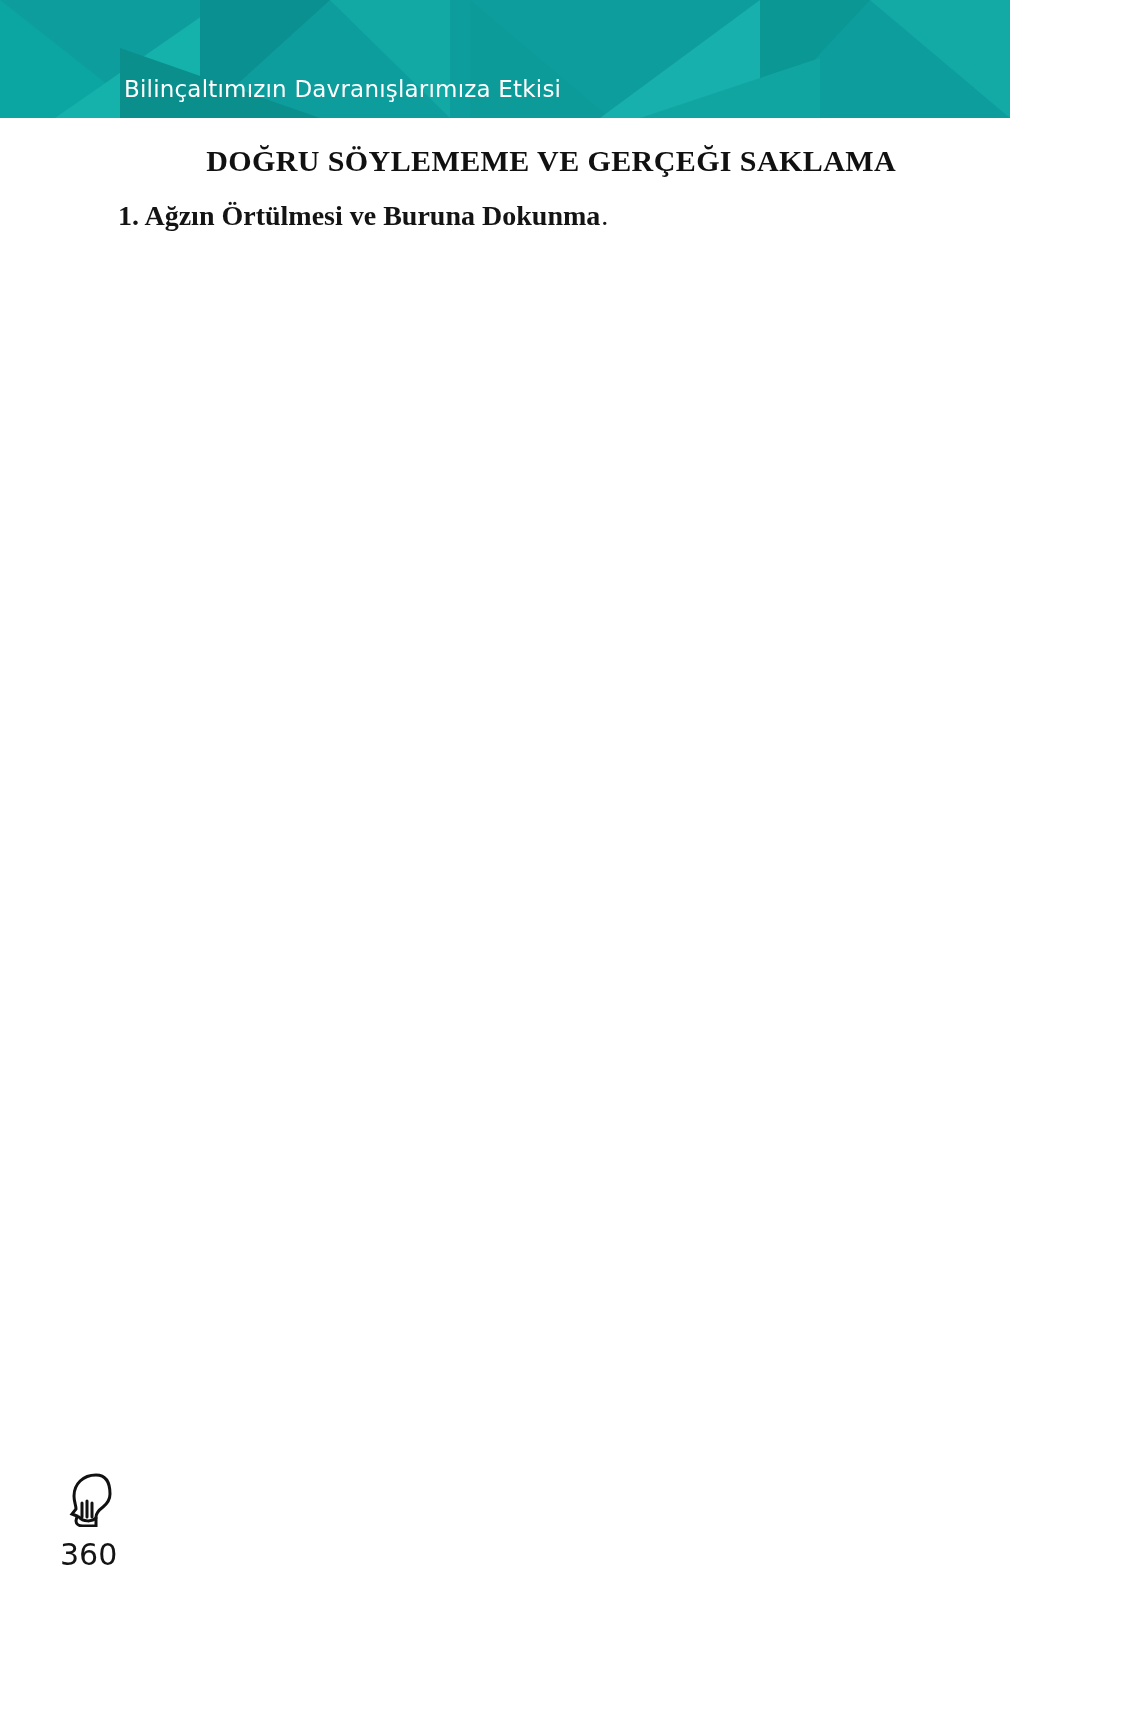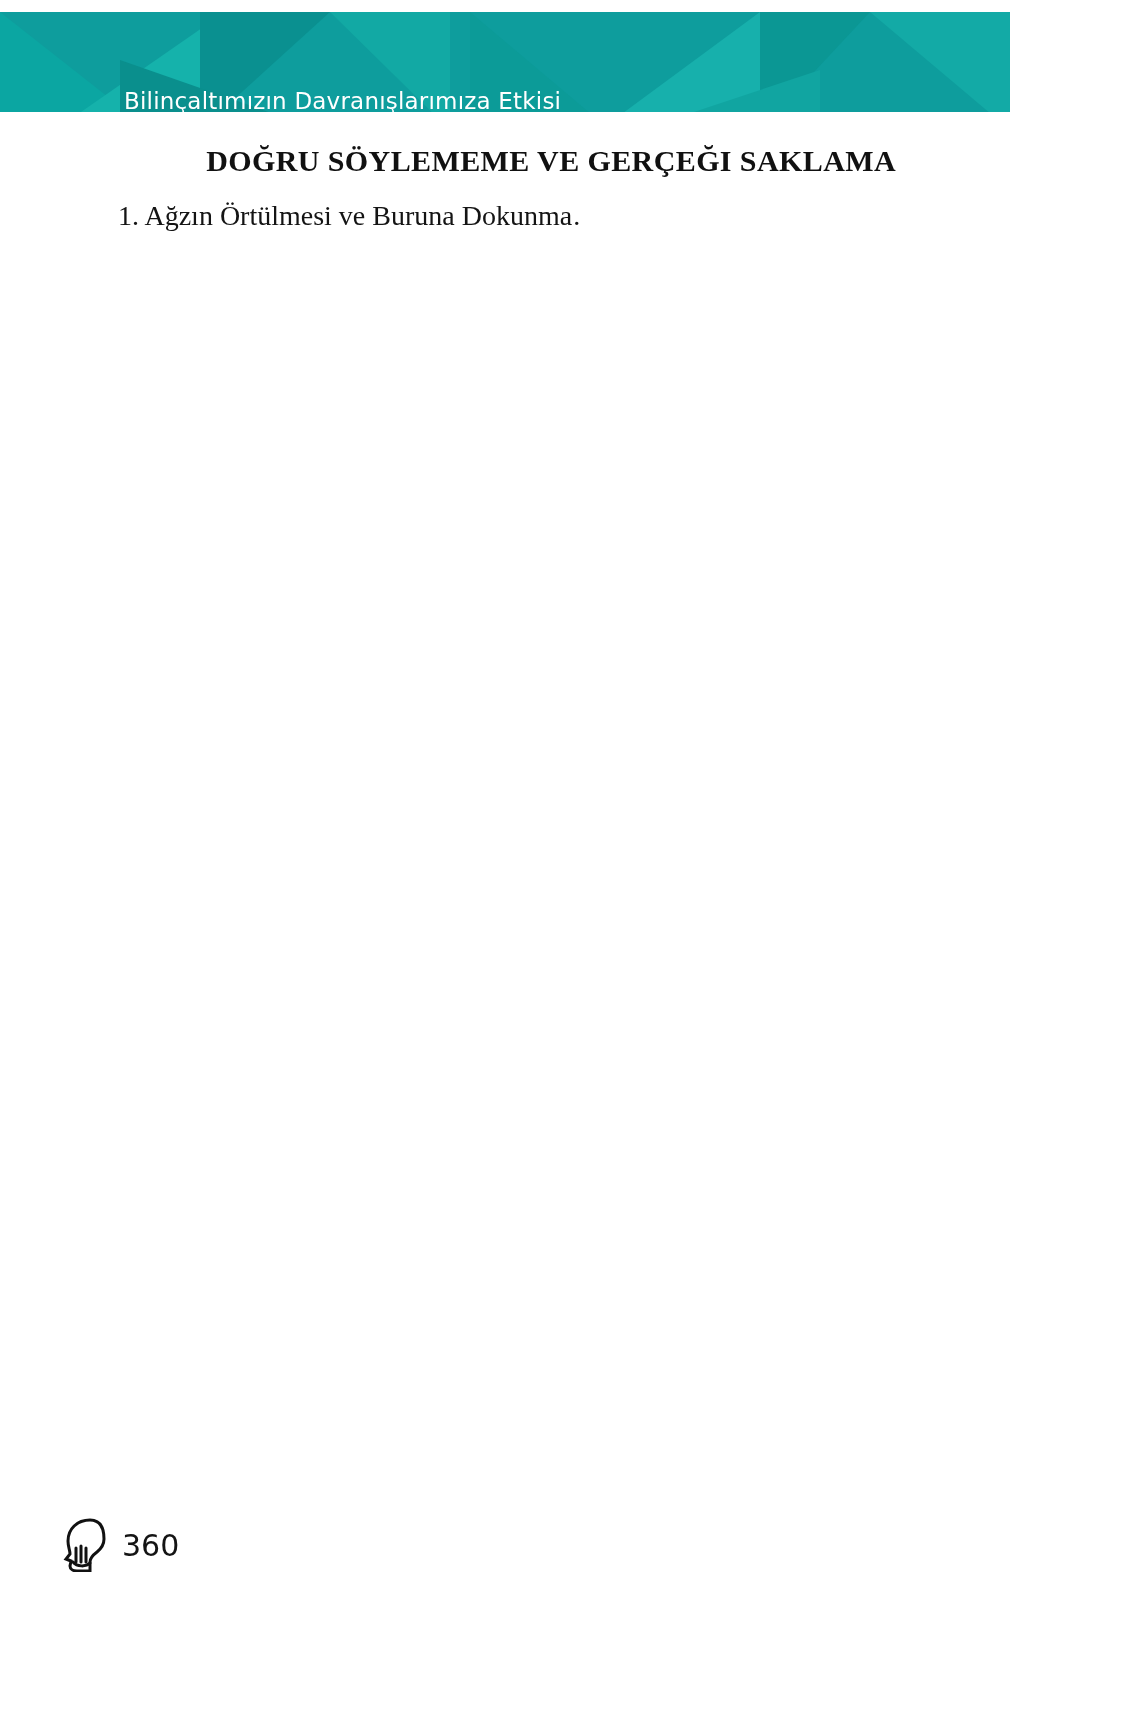--- a/index.html
+++ b/index.html
@@ -13,23 +13,23 @@
     height: 1732px;
     background: #ffffff;
     overflow: hidden;
     font-family: "Liberation Serif", "DejaVu Serif", serif;
   }
 
   
   .header-band {
     position: absolute;
     left: 0;
-    top: 12px;
+    top: 0;
     width: 1010px;
-    height: 100px;
+    height: 118px;
     background: #0e9d9d;
     overflow: hidden;
   }
   .header-band .poly {
     position: absolute;
     width: 0;
     height: 0;
     border-style: solid;
   }
   .p1 { border-width: 118px 0 0 150px; border-color: transparent transparent transparent #0ba6a2; left: 0; top: 0; }
@@ -83,20 +83,21 @@
   .toc-row {
     display: flex;
     align-items: baseline;
     font-size: 28px;
     color: #141414;
     line-height: 1.52;
     white-space: nowrap;
   }
   .toc-row .label {
     flex: 0 0 auto;
+    font-weight: bold;
   }
   .toc-row .leader {
     flex: 1 1 auto;
     overflow: hidden;
     min-width: 8px;
     margin: 0 1px;
     
     font-size: 28px;
     letter-spacing: 0.5px;
     color: #141414;
@@ -111,21 +112,22 @@
 
   .numbered .toc-row { font-size: 28px; }
 
   
   .footer {
     position: absolute;
     left: 60px;
     bottom: 160px;
     display: flex;
     align-items: center;
-    gap: 16px;
+    gap: 10px;
+    flex-direction: column;
   }
   .footer-logo {
     width: 46px;
     height: 54px;
     display: block;
   }
   .footer-page {
     font-size: 30px;
     color: #141414;
     font-family: "DejaVu Sans", "Liberation Sans", sans-serif;

